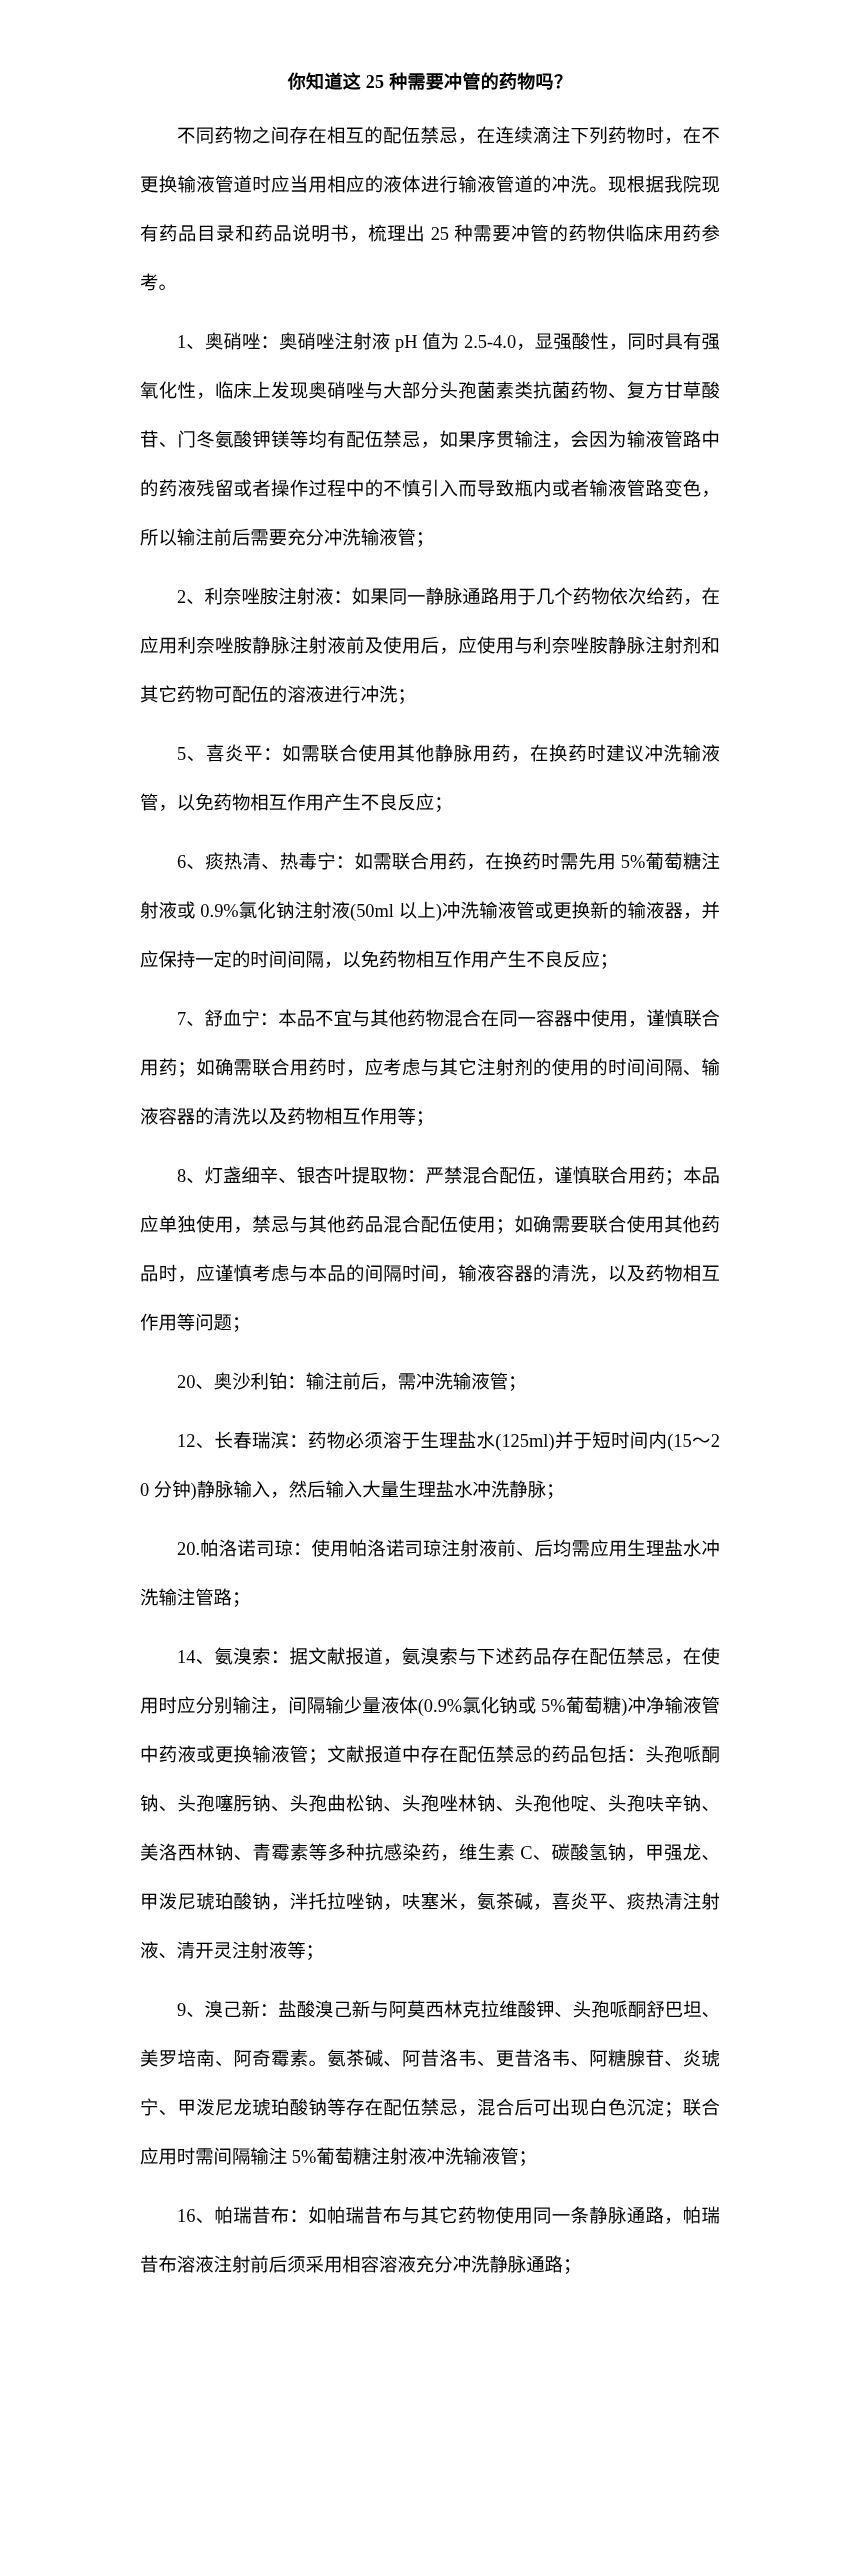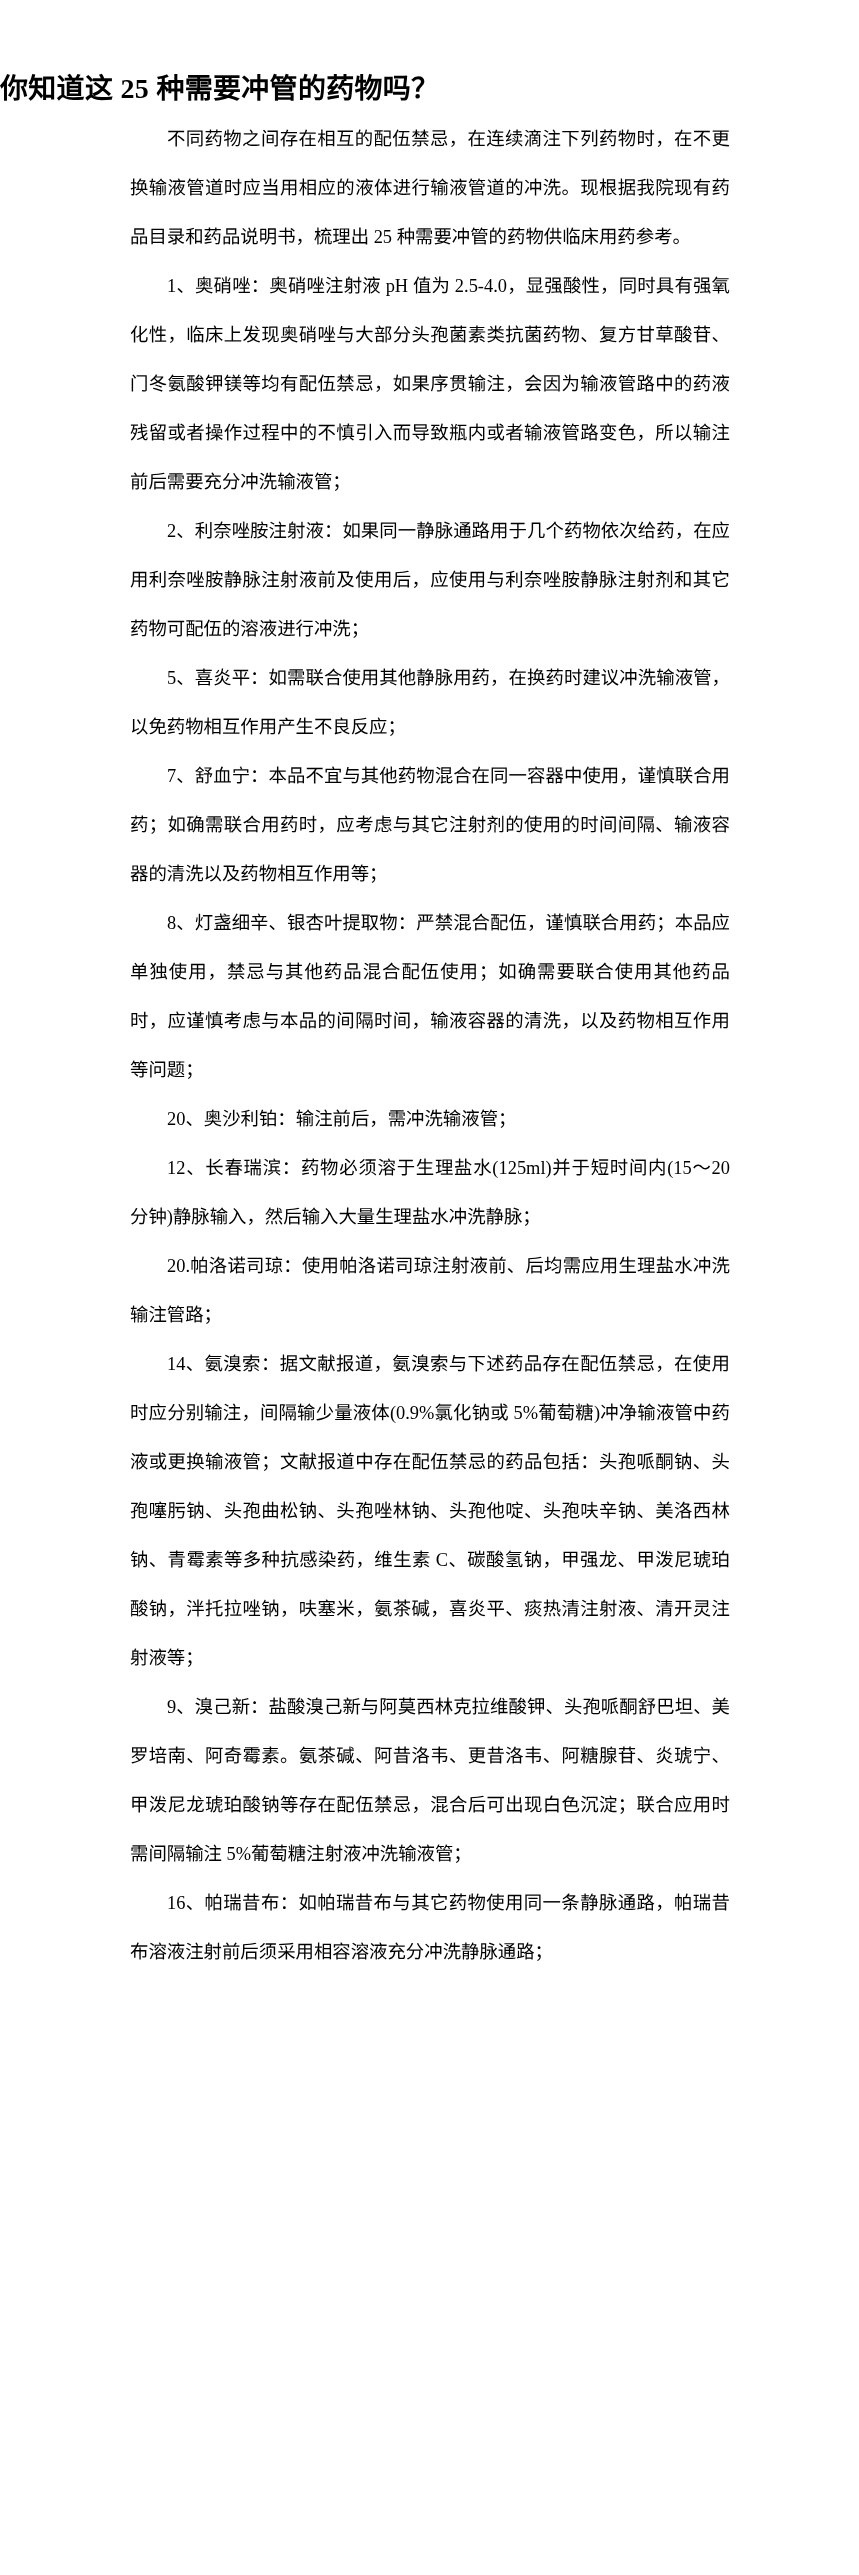--- a/index.html
+++ b/index.html
@@ -19,38 +19,39 @@
   .page {
     width: 860px;
     min-height: 2576px;
     box-sizing: border-box;
     padding: 0;
     background: #ffffff;
     position: relative;
   }
 
   .doc-title {
-    font-size: 28px;
+    text-align: center;
+    font-size: 18px;
     font-weight: bold;
     line-height: 1.3;
     letter-spacing: 0.3px;
     margin: 0;
     padding-top: 71px;
     padding-bottom: 0;
     color: #000000;
   }
 
   .body-block {
     margin: 0;
     padding: 0 130px 0 130px;
   }
 
   
   p.para {
-    margin: 0;
+    margin: 10px;
     padding: 0;
     font-size: 18.4px;
     line-height: 49px;
     text-indent: 37px;
     text-align: justify;
     text-justify: inter-ideograph;
     word-break: break-all;
     color: #000000;
   }
 
@@ -65,20 +66,21 @@
 
   <h1 class="doc-title">你知道这 25 种需要冲管的药物吗？</h1>
 
   <div class="body-block">
 
     <p class="para first-of-body">不同药物之间存在相互的配伍禁忌，在连续滴注下列药物时，在不更换输液管道时应当用相应的液体进行输液管道的冲洗。现根据我院现有药品目录和药品说明书，梳理出 25 种需要冲管的药物供临床用药参考。</p>
 
     <p class="para">1、奥硝唑：奥硝唑注射液 pH 值为 2.5-4.0，显强酸性，同时具有强氧化性，临床上发现奥硝唑与大部分头孢菌素类抗菌药物、复方甘草酸苷、门冬氨酸钾镁等均有配伍禁忌，如果序贯输注，会因为输液管路中的药液残留或者操作过程中的不慎引入而导致瓶内或者输液管路变色，所以输注前后需要充分冲洗输液管；</p>
     <p class="para">2、利奈唑胺注射液：如果同一静脉通路用于几个药物依次给药，在应用利奈唑胺静脉注射液前及使用后，应使用与利奈唑胺静脉注射剂和其它药物可配伍的溶液进行冲洗；</p>
     <p class="para">5、喜炎平：如需联合使用其他静脉用药，在换药时建议冲洗输液管，以免药物相互作用产生不良反应；</p>
+    <p class="para">6、痰热清、热毒宁：如需联合用药，在换药时需先用 5%葡萄糖注射液或 0.9%氯化钠注射液(50ml 以上)冲洗输液管或更换新的输液器，并应保持一定的时间间隔，以免药物相互作用产生不良反应；</p>
     <p class="para">7、舒血宁：本品不宜与其他药物混合在同一容器中使用，谨慎联合用药；如确需联合用药时，应考虑与其它注射剂的使用的时间间隔、输液容器的清洗以及药物相互作用等；</p>
     <p class="para">8、灯盏细辛、银杏叶提取物：严禁混合配伍，谨慎联合用药；本品应单独使用，禁忌与其他药品混合配伍使用；如确需要联合使用其他药品时，应谨慎考虑与本品的间隔时间，输液容器的清洗，以及药物相互作用等问题；</p>
     <p class="para">20、奥沙利铂：输注前后，需冲洗输液管；</p>
     <p class="para">12、长春瑞滨：药物必须溶于生理盐水(125ml)并于短时间内(15～20 分钟)静脉输入，然后输入大量生理盐水冲洗静脉；</p>
     <p class="para">20.帕洛诺司琼：使用帕洛诺司琼注射液前、后均需应用生理盐水冲洗输注管路；</p>
     <p class="para">14、氨溴索：据文献报道，氨溴索与下述药品存在配伍禁忌，在使用时应分别输注，间隔输少量液体(0.9%氯化钠或 5%葡萄糖)冲净输液管中药液或更换输液管；文献报道中存在配伍禁忌的药品包括：头孢哌酮钠、头孢噻肟钠、头孢曲松钠、头孢唑林钠、头孢他啶、头孢呋辛钠、美洛西林钠、青霉素等多种抗感染药，维生素 C、碳酸氢钠，甲强龙、甲泼尼琥珀酸钠，泮托拉唑钠，呋塞米，氨茶碱，喜炎平、痰热清注射液、清开灵注射液等；</p>
     <p class="para">9、溴己新：盐酸溴己新与阿莫西林克拉维酸钾、头孢哌酮舒巴坦、美罗培南、阿奇霉素。氨茶碱、阿昔洛韦、更昔洛韦、阿糖腺苷、炎琥宁、甲泼尼龙琥珀酸钠等存在配伍禁忌，混合后可出现白色沉淀；联合应用时需间隔输注 5%葡萄糖注射液冲洗输液管；</p>
     <p class="para">16、帕瑞昔布：如帕瑞昔布与其它药物使用同一条静脉通路，帕瑞昔布溶液注射前后须采用相容溶液充分冲洗静脉通路；</p>
 
   </div>

